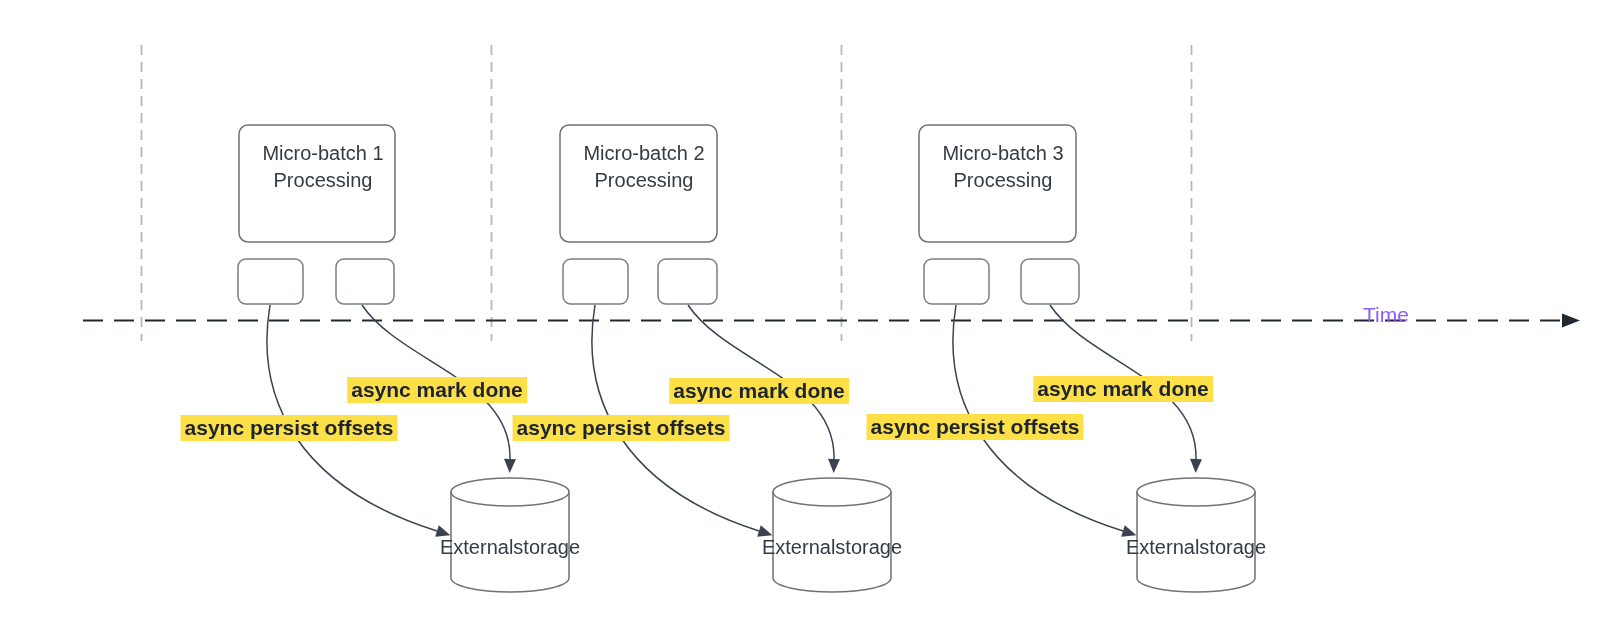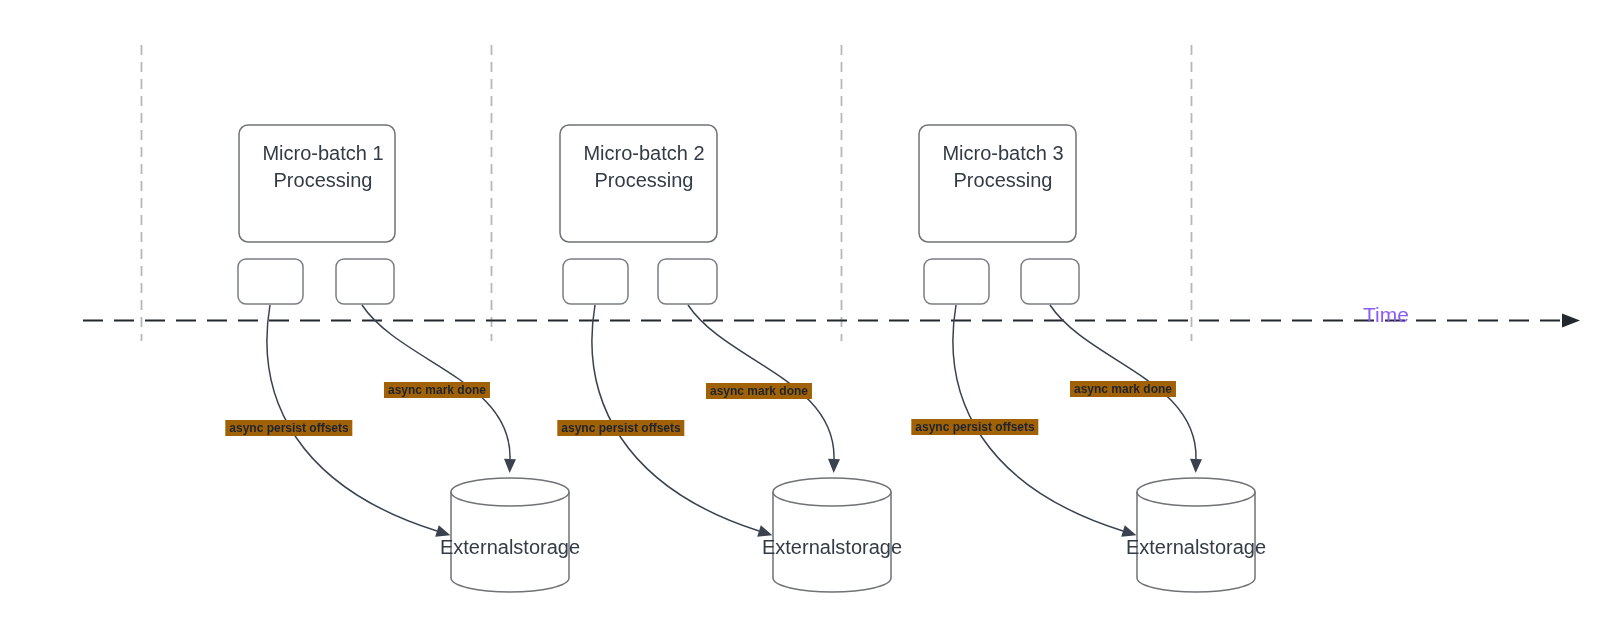--- a/index.html
+++ b/index.html
@@ -57,25 +57,25 @@
     font-size: 20px;
     line-height: 27px;
     color: #333b46;
   }
   .cyl-label.s1 { left: 451px; }
   .cyl-label.s2 { left: 773px; }
   .cyl-label.s3 { left: 1137px; }
   
   .async-label {
     transform: translate(-50%, -50%);
-    font-size: 12px;
+    font-size: 21px;
     font-weight: bold;
     white-space: nowrap;
     color: #1d2430;
-    background: #a16207;
+    background: #fde047;
     padding: 1px 4px;
   }
   .persist.s1 { left: 289px; top: 428px; }
   .persist.s2 { left: 621px; top: 428px; }
   .persist.s3 { left: 975px; top: 427px; }
   .mark.s1 { left: 437px; top: 390px; }
   .mark.s2 { left: 759px; top: 391px; }
   .mark.s3 { left: 1123px; top: 389px; }
   
   .time-label {

